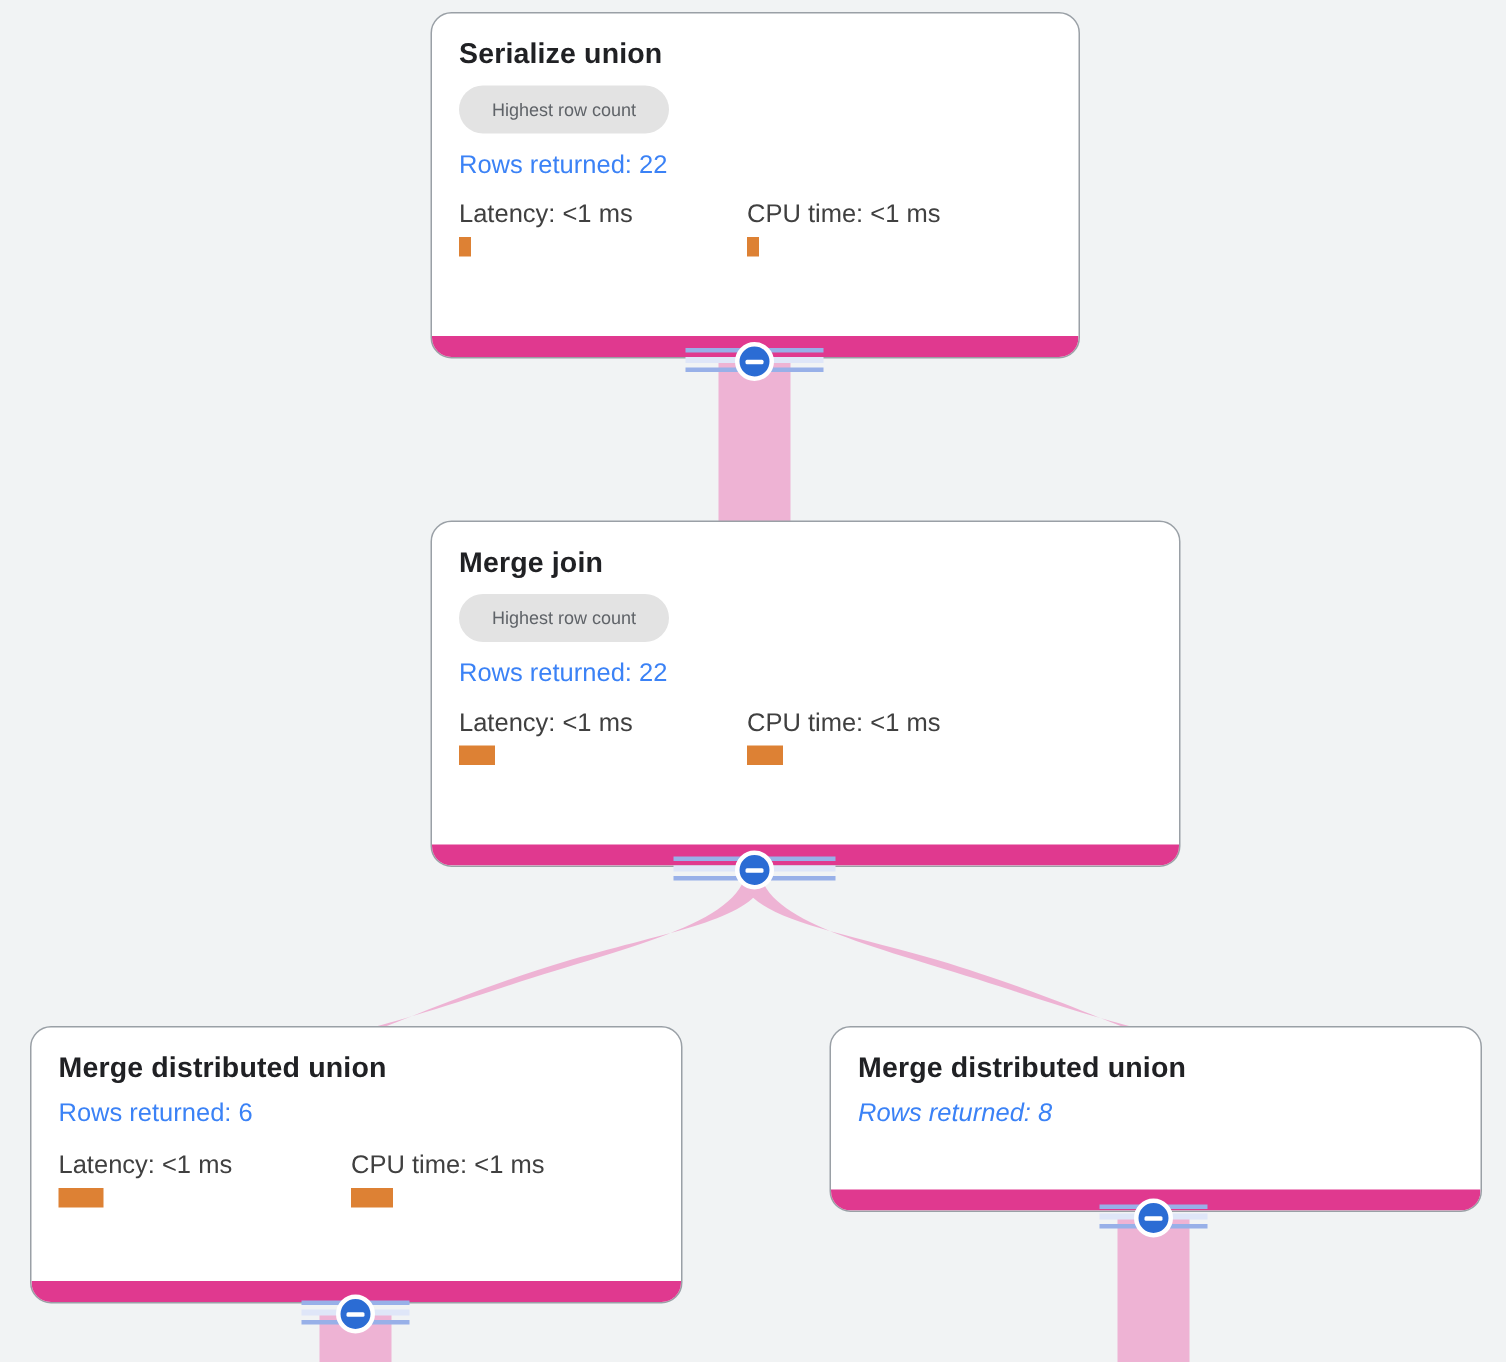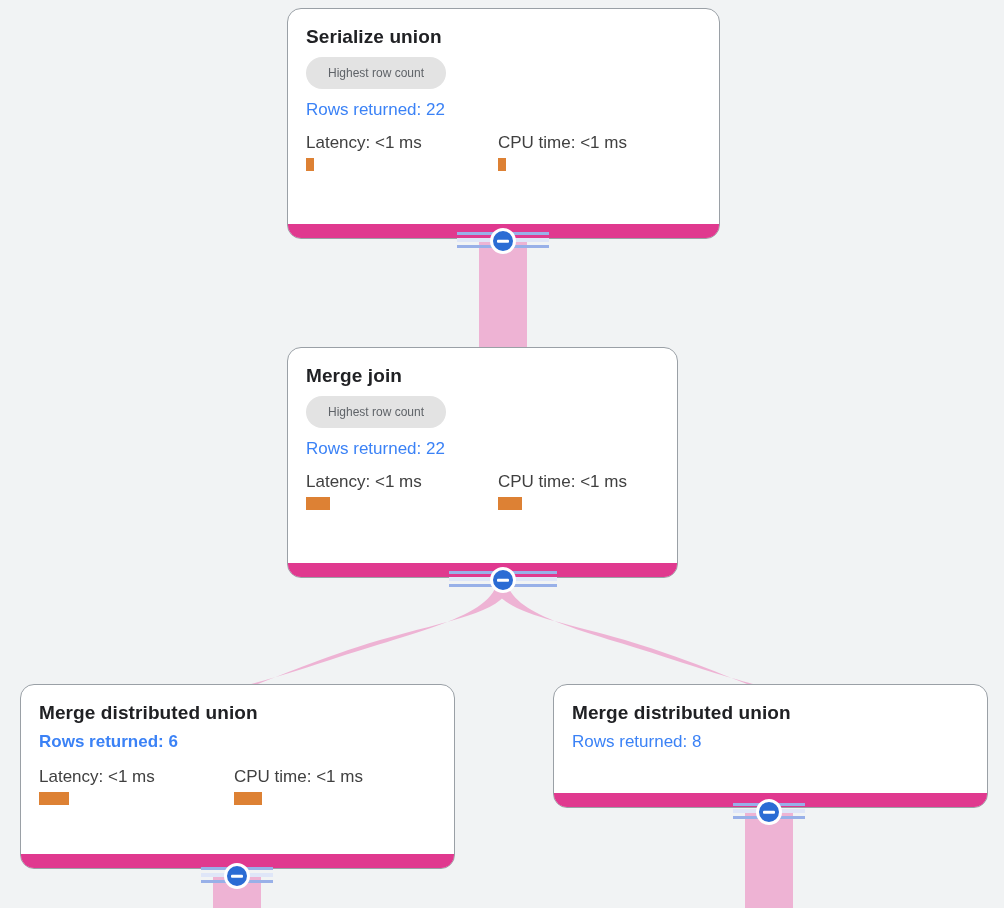--- a/index.html
+++ b/index.html
@@ -150,21 +150,21 @@
         </div>
         <div class="metric">
           <div class="metric-label">CPU time: &lt;1 ms</div>
           <div class="metric-bar" style="width:8px;"></div>
         </div>
       </div>
     </div>
     <div class="node-foot" style="height:14px;"></div>
   </div>
 
-  <div class="node" style="left:287px;top:347px;width:391px;height:231px;">
+  <div class="node" style="left:287px;top:347px;width:500px;height:231px;">
     <div class="node-body">
       <div class="node-title">Merge join</div>
       <div class="chip">Highest row count</div>
       <div class="rows">Rows returned: 22</div>
       <div class="metrics">
         <div class="metric" style="width:192px;">
           <div class="metric-label">Latency: &lt;1 ms</div>
           <div class="metric-bar" style="width:24px;"></div>
         </div>
         <div class="metric">
@@ -172,39 +172,39 @@
           <div class="metric-bar" style="width:24px;"></div>
         </div>
       </div>
     </div>
     <div class="node-foot" style="height:14px;"></div>
   </div>
 
   <div class="node" style="left:20px;top:684px;width:435px;height:185px;">
     <div class="node-body" style="padding:16px 18px 10px 18px;">
       <div class="node-title">Merge distributed union</div>
-      <div class="rows" style="margin:2px 0 14px 0;font-weight:bold;">Rows returned: 6</div>
+      <div class="rows" style="margin:2px 0 14px 0;">Rows returned: 6</div>
       <div class="metrics">
         <div class="metric" style="width:195px;">
           <div class="metric-label">Latency: &lt;1 ms</div>
           <div class="metric-bar" style="width:30px;"></div>
         </div>
         <div class="metric">
           <div class="metric-label">CPU time: &lt;1 ms</div>
           <div class="metric-bar" style="width:28px;"></div>
         </div>
       </div>
     </div>
     <div class="node-foot" style="height:14px;"></div>
   </div>
 
   <div class="node" style="left:553px;top:684px;width:435px;height:124px;">
     <div class="node-body" style="padding:16px 18px 10px 18px;">
       <div class="node-title">Merge distributed union</div>
-      <div class="rows" style="margin:2px 0 0 0;">Rows returned: 8</div>
+      <div class="rows" style="margin:2px 0 0 0;font-style:italic;">Rows returned: 8</div>
     </div>
     <div class="node-foot" style="height:14px;"></div>
   </div>
 
   <div class="toggle" style="left:503px;top:241px;">
     <div class="stripes">
       <i class="l1"></i>
         <i class="l2"></i>
         <i class="l3"></i>
     </div>

